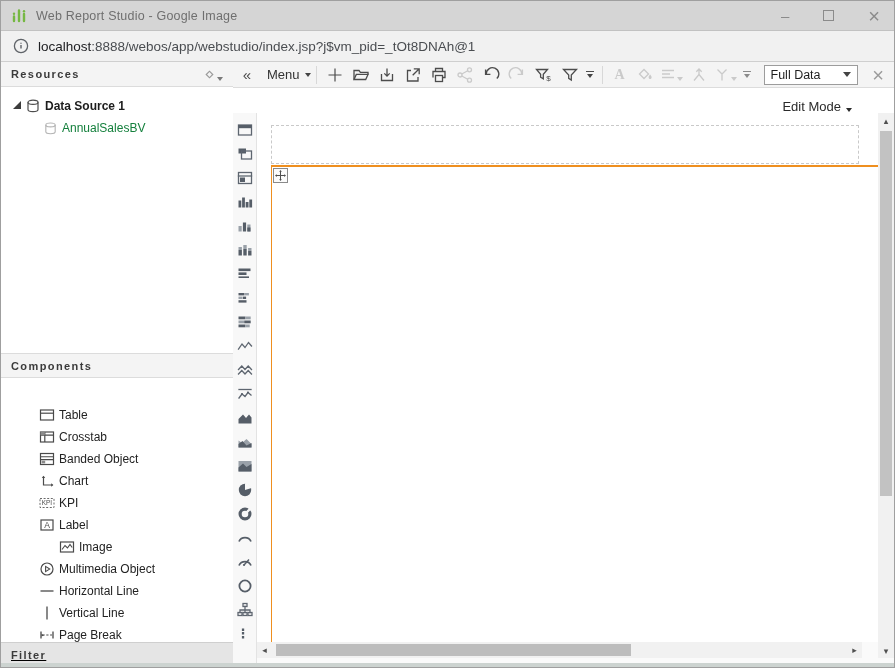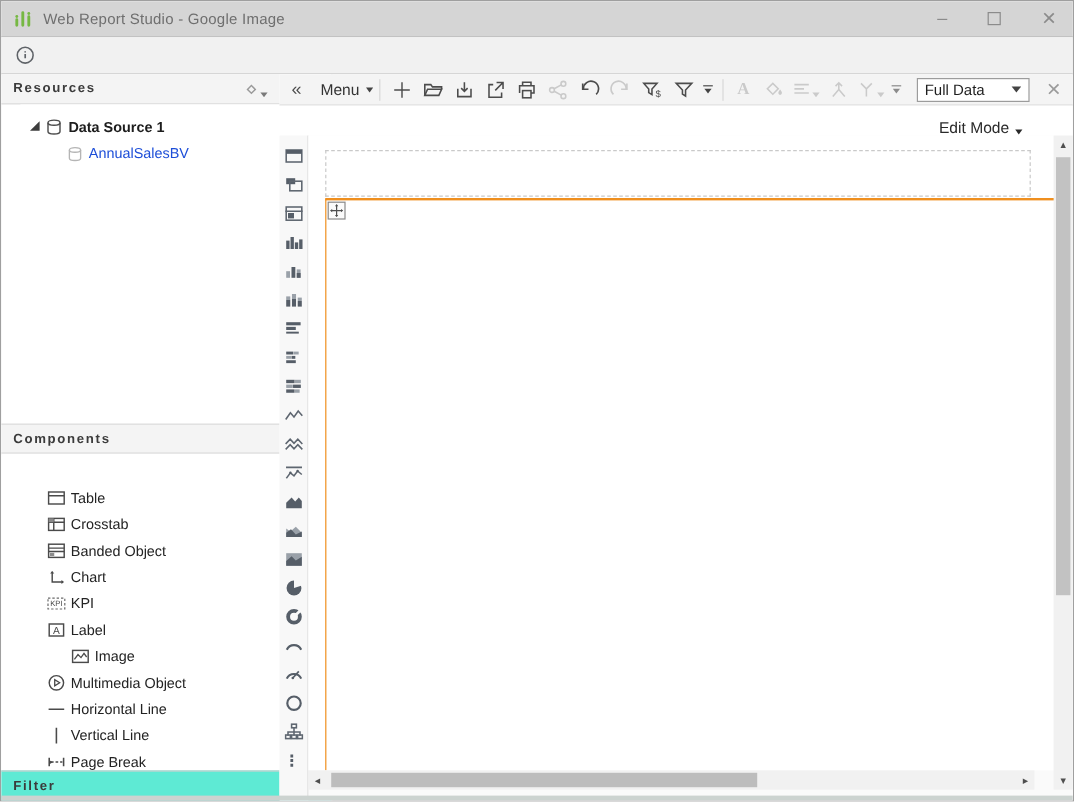--- a/index.html
+++ b/index.html
@@ -22,29 +22,29 @@
   .url-text{margin-left:9px;font-size:13.5px;color:#202124;white-space:nowrap;}
   .url-text .host{color:#202124;}
   .url-text .rest{color:#4a4d51;}
 
   
   .sidebar{left:0;top:61px;width:276px;height:605px;background:#fff;border-right:1px solid #c3c3c3;}
   .panel-header{position:absolute;left:0;width:100%;height:25px;background:#f4f4f4;border-bottom:1px solid #dcdcdc;border-top:1px solid #dcdcdc;display:flex;align-items:center;}
   .panel-header .ph-title{margin-left:10px;font-size:11px;letter-spacing:1.4px;color:#3b3b3b;font-weight:bold;}
   .ph-icons{margin-left:auto;margin-right:8px;display:flex;align-items:center;gap:9px;}
   .res-header{top:0;border-top:none;}
-  .res-body{position:absolute;top:25px;left:16px;width:100%;height:266px;background:#fff;}
+  .res-body{position:absolute;top:25px;left:4px;width:100%;height:266px;background:#fff;}
   .comp-header{top:291px;}
   .comp-body{position:absolute;top:317px;left:0;width:100%;height:263px;background:#fff;overflow:hidden;}
-  .filter-bar{position:absolute;top:580px;left:0;width:100%;height:25px;background:#5eead4;border-top:1px solid #cfcfcf;display:flex;align-items:center;}
+  .filter-bar{position:absolute;top:580px;left:0;width:100%;height:25px;background:#e5e5e5;border-top:1px solid #cfcfcf;display:flex;align-items:center;text-decoration:underline;}
   .filter-bar .ph-title{margin-left:10px;font-size:11px;letter-spacing:1.4px;color:#3b3b3b;font-weight:bold;}
   .tree-row{position:absolute;display:flex;align-items:center;height:22px;white-space:nowrap;}
   .tree-label{font-size:12px;color:#232323;margin-left:4px;}
   .tree-label.strong{font-weight:bold;color:#1d1d1d;}
-  .tree-label.dim{color:#1d4ed8;}
+  .tree-label.dim{color:#15803d;}
   .tri-exp{width:0;height:0;border-left:8px solid transparent;border-bottom:8px solid #3c3c3c;margin-right:4px;transform:translateY(-1px);}
   .plus-glyph{font-size:16px;color:#555;line-height:1;}
   
   .side-scroll{position:absolute;right:1px;top:0;width:15px;height:100%;background:#f1f1f1;}
   .sb-arrow{position:absolute;left:0;width:15px;height:14px;color:#555;font-size:8px;display:flex;align-items:center;justify-content:center;}
   .sb-thumb{position:absolute;left:2px;width:11px;background:#c2c2c2;border-radius:1px;}
 
   
   .main{position:absolute;left:232px;top:61px;width:661px;height:605px;background:#fff;}
   .toolbar{position:absolute;left:0;top:0;width:100%;height:26px;background:#f4f4f4;border-bottom:1px solid #dcdcdc;display:flex;align-items:center;}
@@ -113,20 +113,21 @@
       <span class="win-btn win-max"></span>
       <span class="win-btn win-close">×</span>
     </div>
   </div>
 
   <div class="abs urlbar">
     <svg class="info-icon" width="16" height="16" viewBox="0 0 16 16">
       <circle cx="8" cy="8" r="6.6" stroke="#5f6368" stroke-width="1.3" fill="none"></circle>
       <path d="M8 7v3.6M8 4.7v1" stroke="#5f6368" stroke-width="1.4" fill="none"></path>
     </svg>
+    <span class="url-text"><span class="host">localhost</span><span class="rest">:8888/webos/app/webstudio/index.jsp?j$vm_pid=_tOt8DNAh@1</span></span>
   </div>
 
   <div class="abs sidebar">
 
     <div class="panel-header res-header">
       <span class="ph-title">Resources</span>
       <span class="ph-icons">
         <span style="display:flex;align-items:end;">
           <svg width="13" height="13" viewBox="0 0 13 13">
               <rect x="4.2" y="4.2" width="4.6" height="4.6" transform="rotate(45 6.5 6.5)" stroke="#9a9a9a" fill="none" stroke-width="1.2"></rect>

